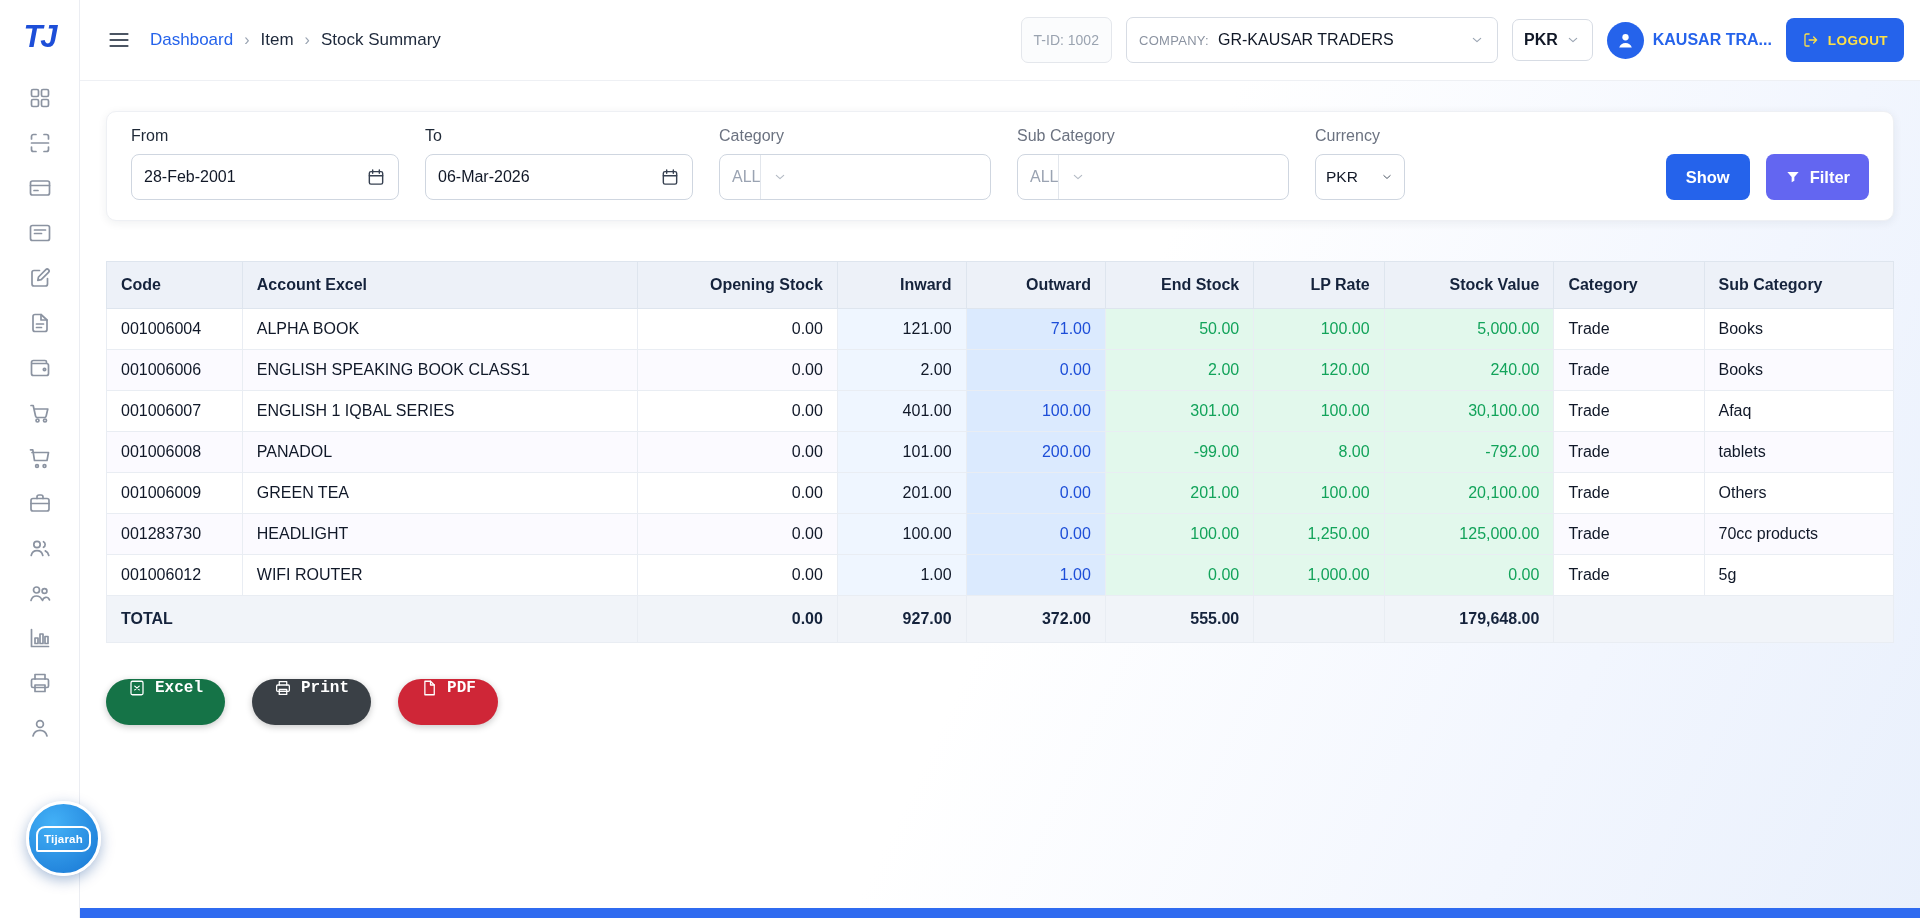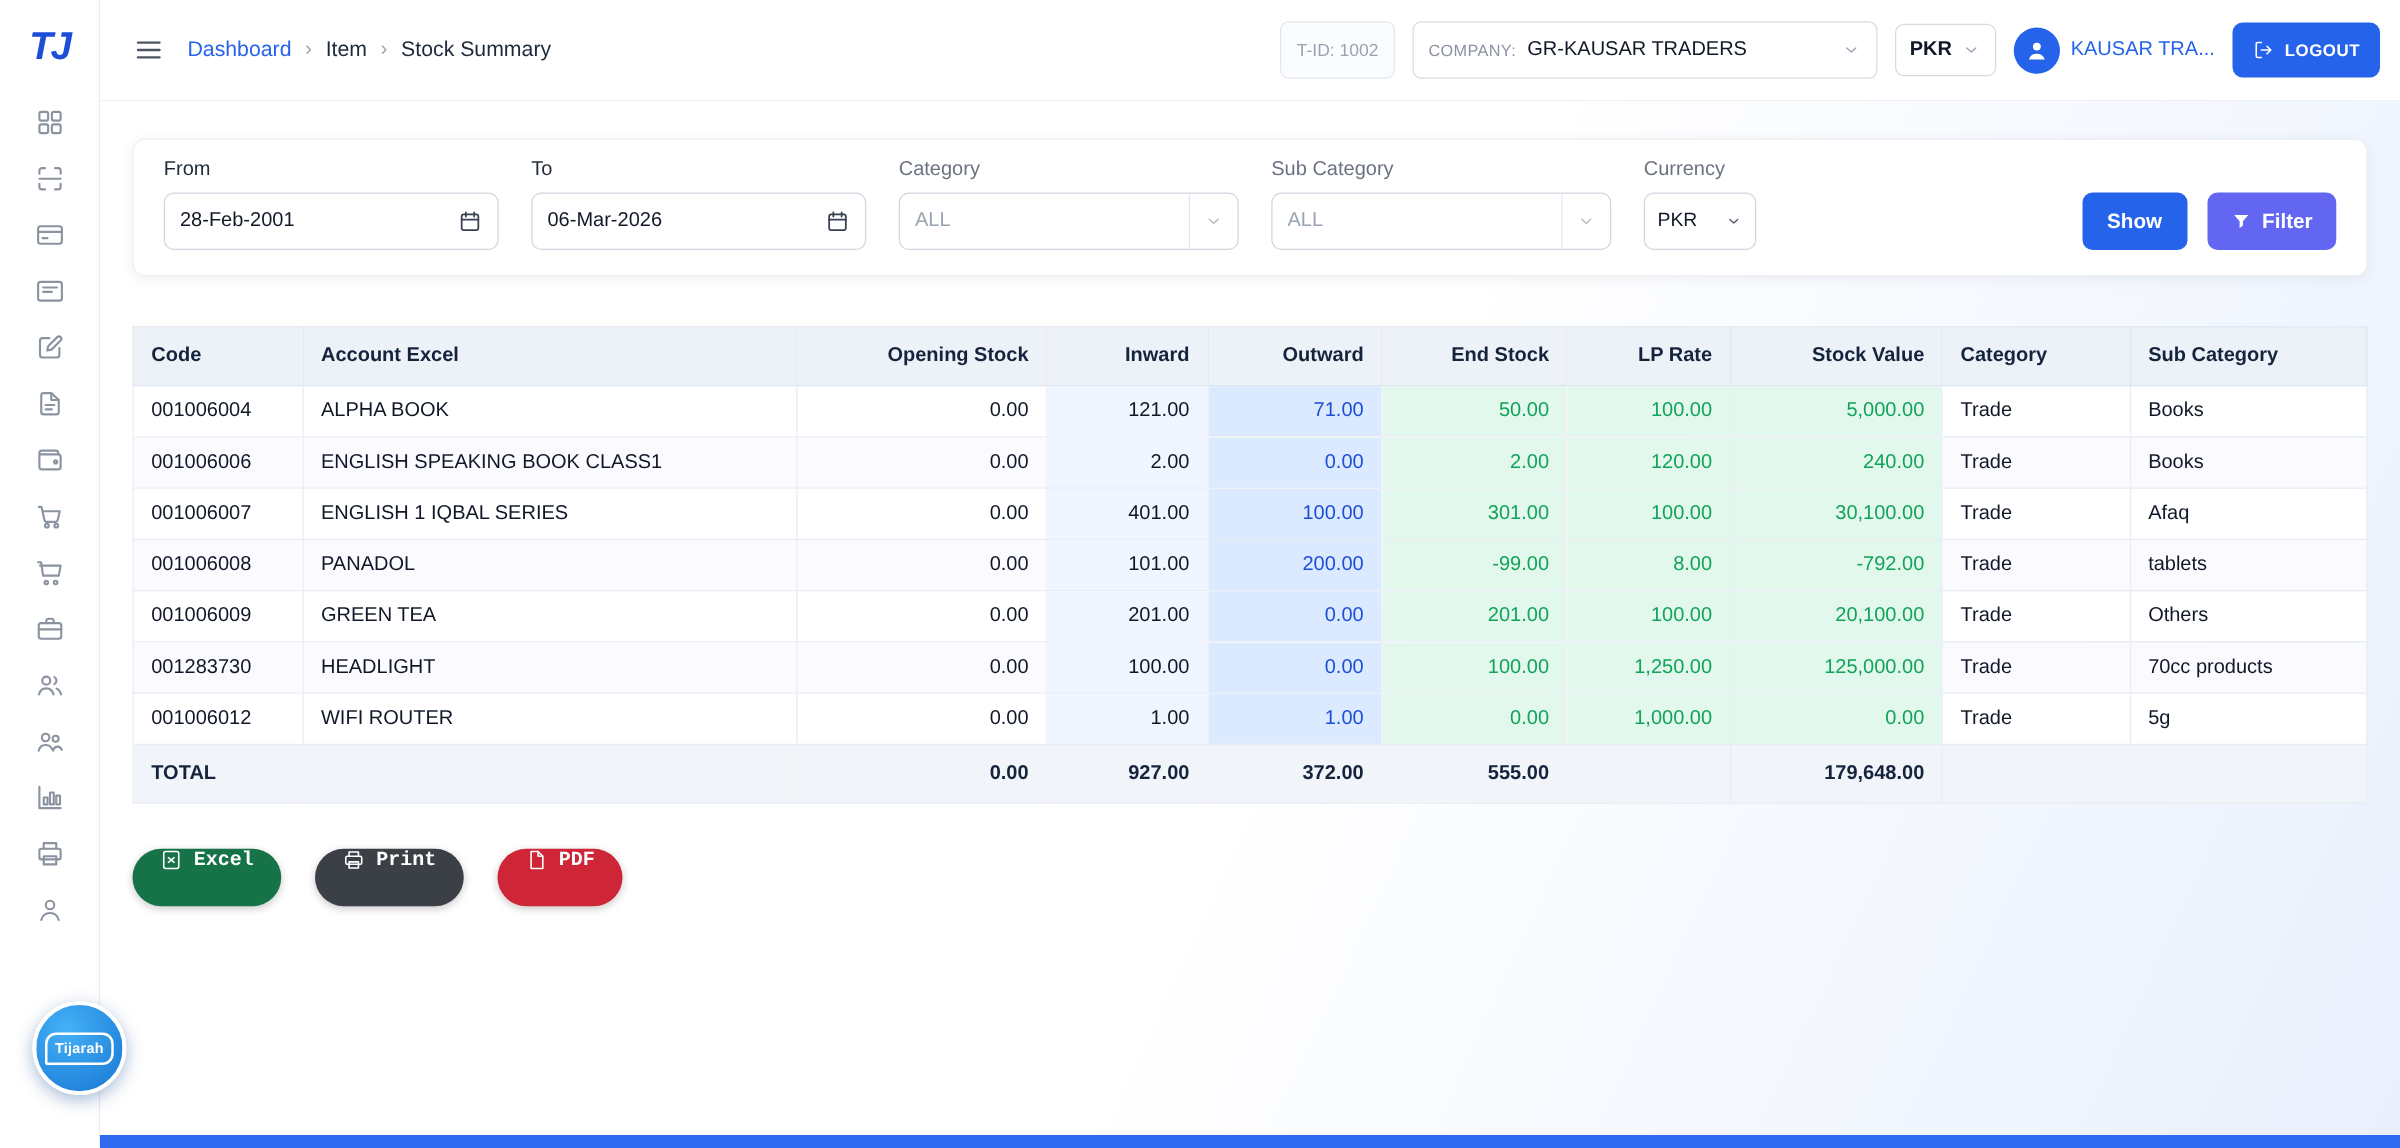--- a/index.html
+++ b/index.html
@@ -39,36 +39,36 @@
   .company-select { display:flex; align-items:center; gap:9px; border:1px solid #d7dce4; border-radius:7px; height:46px; padding:0 12px; width:372px; cursor:pointer; background:#fff; }
   .company-label { color:#8b93a1; font-size:13px; letter-spacing:.3px; }
   .company-value { color:#111827; font-size:16px; white-space:nowrap; overflow:hidden; }
   .chev { color:#9aa4b2; width:16px; height:16px; margin-left:auto; flex:none; }
   .chev svg { width:16px; height:16px; }
   .pkr-select { display:flex; align-items:center; gap:7px; border:1px solid #d7dce4; border-radius:7px; height:42px; padding:0 11px; font-size:16px; font-weight:700; color:#111827; cursor:pointer; background:#fff; }
   .pkr-select .chev { margin-left:0; }
   .user-chip { display:flex; align-items:center; gap:9px; cursor:pointer; }
   .avatar { width:37px; height:37px; border-radius:50%; background:var(--primary); display:flex; align-items:center; justify-content:center; color:#fff; flex:none; }
   .avatar svg { width:21px; height:21px; }
-  .user-name { color:var(--primary); font-size:16px; font-weight:400; white-space:nowrap; }
-  .logout-btn { display:flex; align-items:center; gap:8px; background:var(--primary); color:#ffffff; border:none; border-radius:8px; height:44px; padding:0 16px; font-size:13.5px; font-weight:700; letter-spacing:.4px; cursor:pointer; }
+  .user-name { color:var(--primary); font-size:16px; font-weight:700; white-space:nowrap; }
+  .logout-btn { display:flex; align-items:center; gap:8px; background:var(--primary); color:#fde047; border:none; border-radius:8px; height:44px; padding:0 16px; font-size:13.5px; font-weight:700; letter-spacing:.4px; cursor:pointer; }
   .logout-btn svg { width:18px; height:18px; }
 
   
   .content { flex:1; padding:30px 26px 0; background:linear-gradient(115deg,#ffffff 52%,#f2f6fe 80%,#e9f0fc 100%); overflow:hidden; }
 
   .filter-card { background:#fff; border:1px solid #eef0f4; border-radius:10px; box-shadow:0 2px 10px rgba(30,41,59,.07); padding:15px 24px 20px; display:flex; align-items:flex-end; gap:26px; }
   .fgroup { display:flex; flex-direction:column; gap:9px; }
   .flabel { font-size:16px; color:#1f2937; }
   .flabel.muted { color:#6b7280; }
   .fcontrol { height:46px; border:1px solid #cfd6e0; border-radius:8px; background:#fff; display:flex; align-items:center; padding:0 12px; font-size:16px; color:#111827; cursor:pointer; }
   .date-input { width:268px; justify-content:space-between; }
   .cal-icon { width:20px; height:20px; color:#374151; flex:none; }
   .cal-icon svg { width:20px; height:20px; }
-  .select-like { width:272px; color:#9aa3b2; padding-right:0; justify-content:space-between; }
+  .select-like { width:272px; color:#9aa3b2; padding-right:0; justify-content:flex-start; }
   .sel-chev { border-left:1px solid #e2e6ec; height:100%; display:flex; align-items:center; padding:0 11px; color:#b3bac4; }
   .sel-chev svg { width:16px; height:16px; }
   .currency-control { width:90px; justify-content:space-between; color:#111827; font-size:15.5px; padding:0 10px; }
   .currency-control .chev { margin-left:0; color:#4b5563; width:14px; height:14px; }
   .currency-control .chev svg { width:14px; height:14px; }
   .fc-buttons { margin-left:auto; display:flex; gap:16px;padding-left:36px; }
   .btn-show { background:var(--primary); color:#fff; border:none; border-radius:8px; height:46px; min-width:84px; font-size:16.5px; font-weight:600; cursor:pointer; font-family:inherit; }
   .btn-filter { background:var(--filter-accent); color:#fff; border:none; border-radius:8px; height:46px; padding:0 19px; font-size:16.5px; font-weight:600; display:flex; align-items:center; gap:9px; cursor:pointer; font-family:inherit; }
   .btn-filter svg { width:16px; height:16px; }
 

